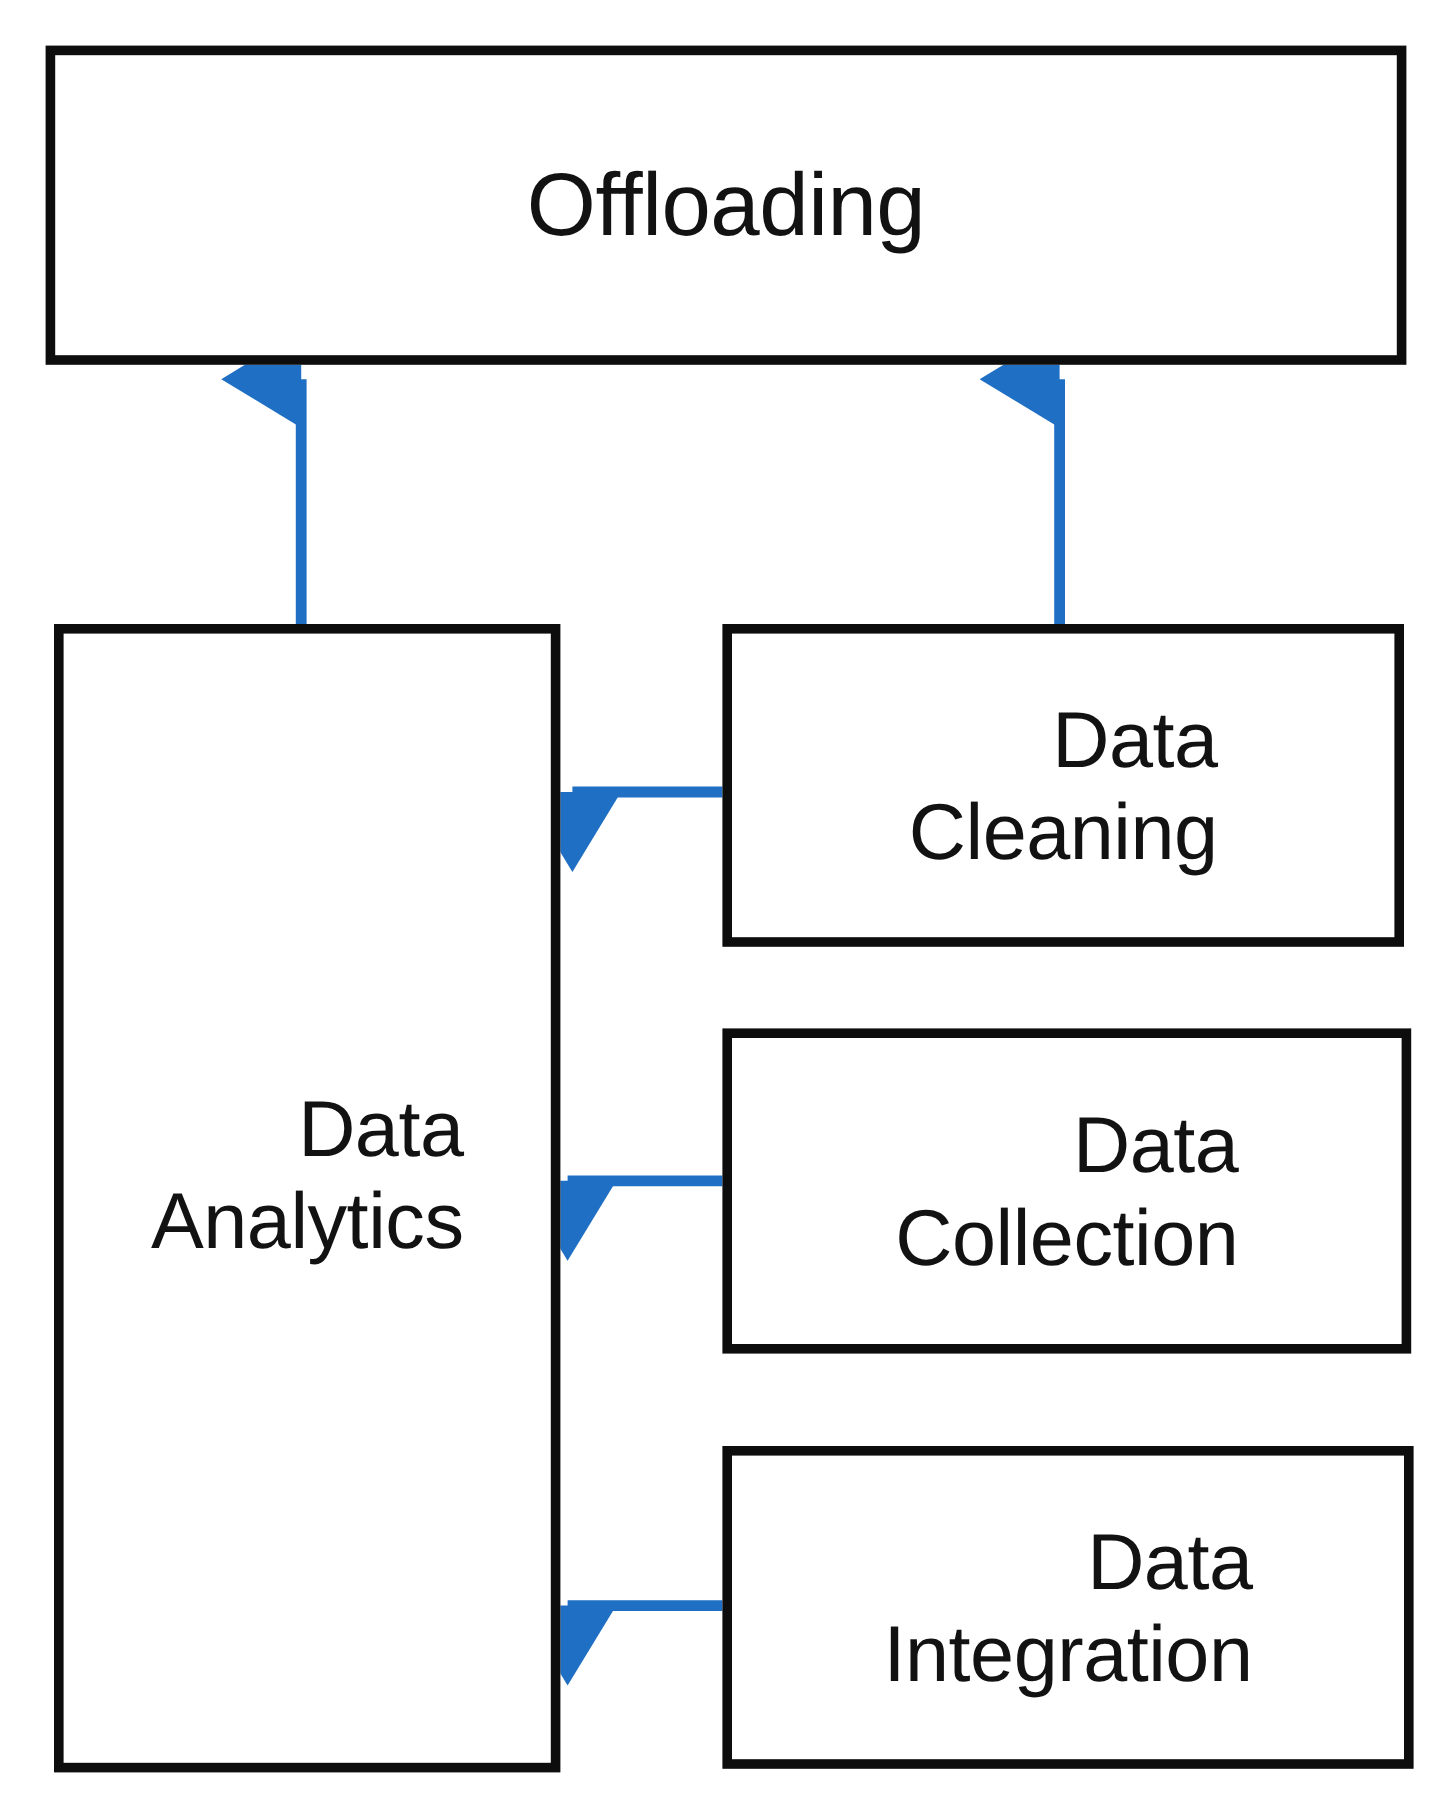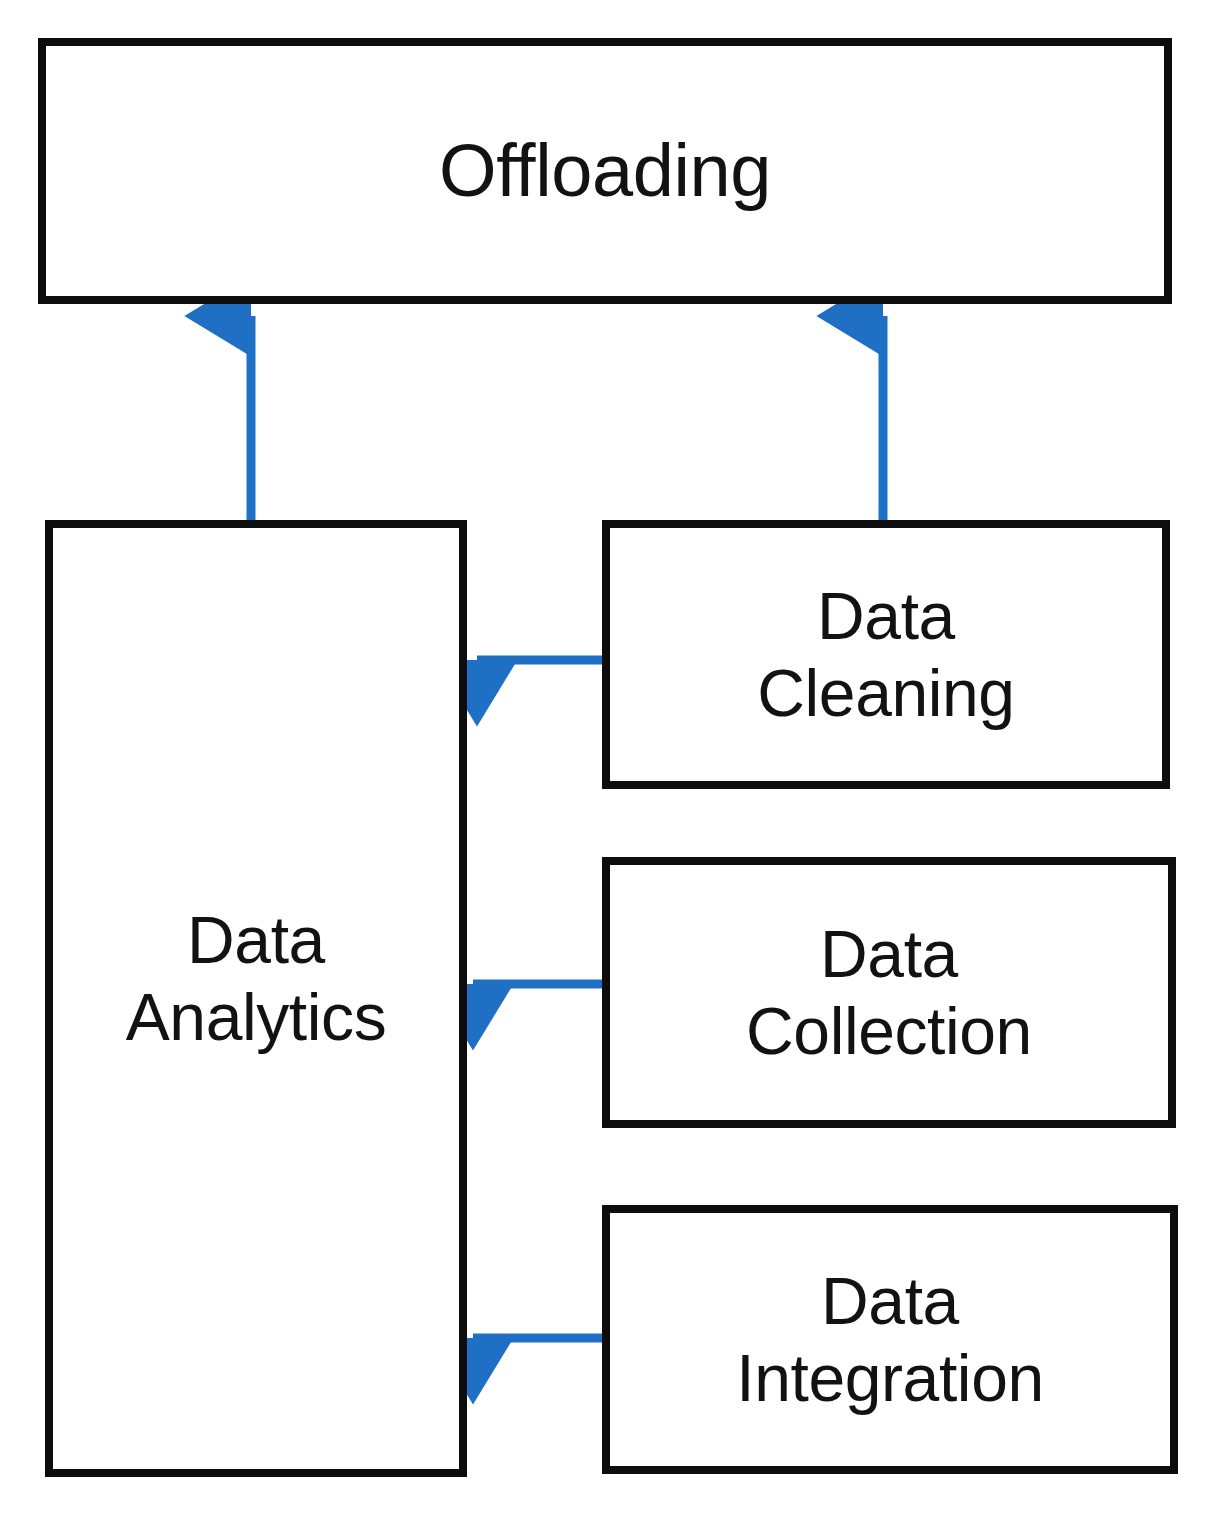--- a/index.html
+++ b/index.html
@@ -18,21 +18,21 @@
     overflow: hidden;
   }
   .node {
     position: absolute;
     box-sizing: border-box;
     background: #ffffff;
     border: 8px solid #0d0d0d;
     display: flex;
     align-items: center;
     justify-content: center;
-    text-align: center;
+    text-align: right;
   }
   .node-label {
     font-family: "Liberation Sans", sans-serif;
     color: #121212;
     font-weight: 400;
     line-height: 1.16;
     letter-spacing: -0.4px;
     white-space: pre-line;
   }
 

